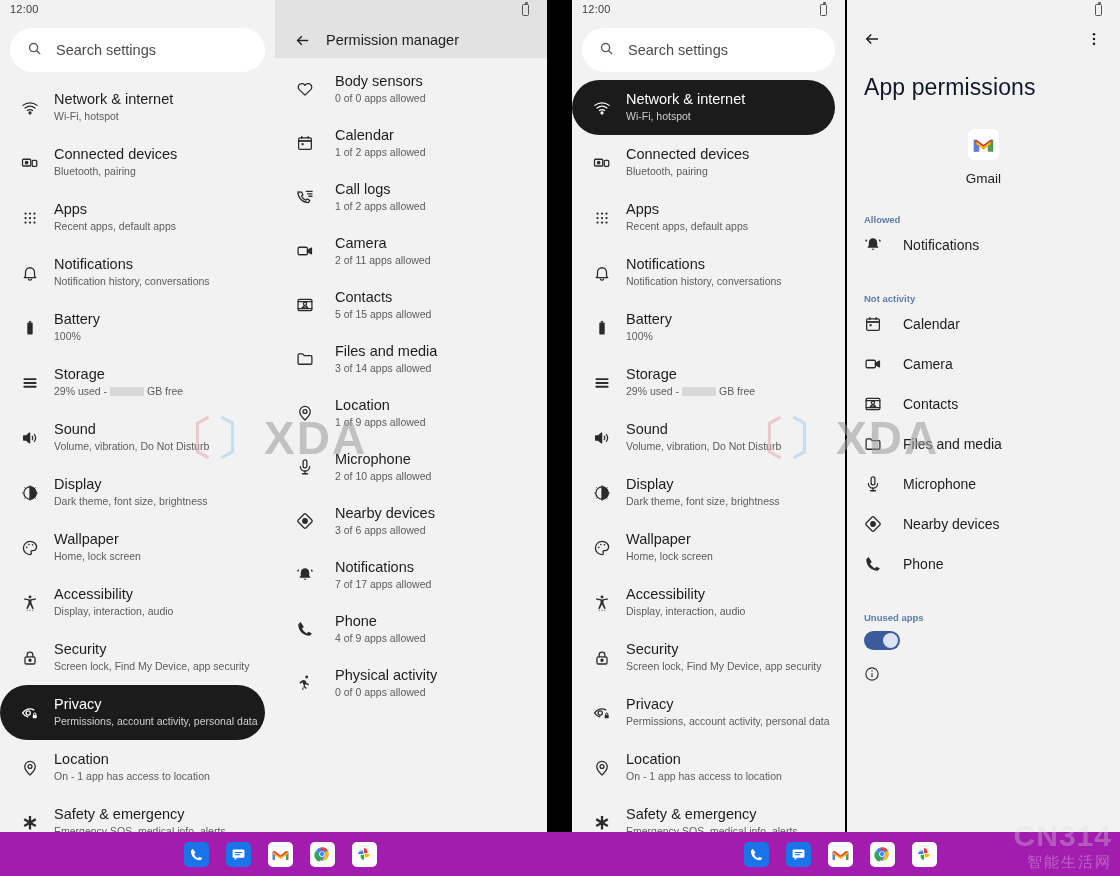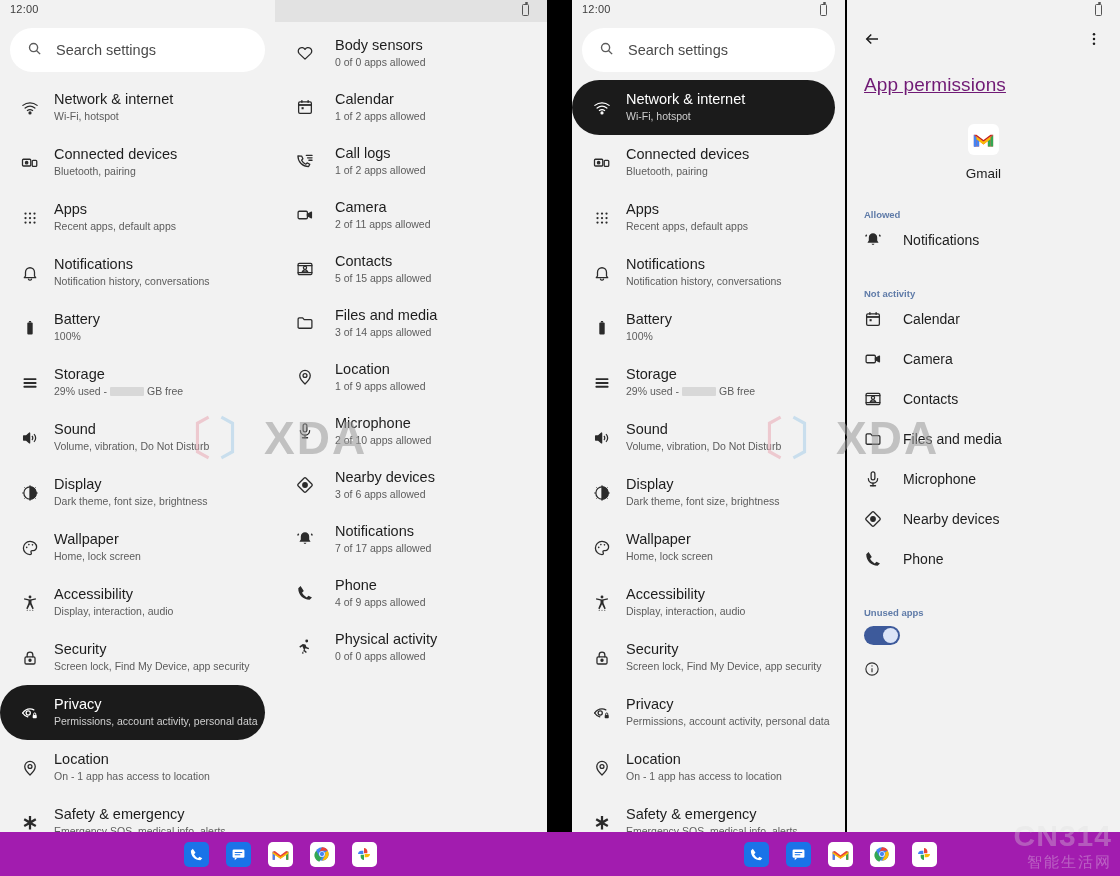--- a/index.html
+++ b/index.html
@@ -47,21 +47,21 @@
   .prow .ic { width:32px; min-width:32px; display:flex; align-items:center; justify-content:center; color:#2b2b2b; }
   .prow .tx { margin-left:14px; }
   .prow .t1 { font-size:14.5px; color:#1d1d1d; line-height:17px; }
   .prow .t2 { font-size:10.5px; color:#5c5c5c; line-height:15px; margin-top:1px; }
 
   
   .apbar { height:22px; position:relative; }
   .aphead { height:34px; display:flex; align-items:center; justify-content:space-between;
     padding:0 18px 0 16px; }
   .aphead .bk, .aphead .mn { color:#1d1d1d; display:flex; align-items:center; }
-  .aptitle { font-size:19px; color:#701a75; padding:18px 0 0 17px; letter-spacing:.1px;text-decoration:underline; }
+  .aptitle { font-size:23px; color:#0f172a; padding:18px 0 0 17px; letter-spacing:.1px; }
   .appblock { margin-top:28px; display:flex; flex-direction:column; align-items:center; }
   .appicon { width:31px; height:31px; background:#fff; border-radius:6px;
      display:flex; align-items:center; justify-content:center; }
   .appname { margin-top:11px; font-size:13.5px; color:#1d1d1d; }
   .sectlabel { font-size:9.5px; color:#5f7ba8; padding:0 0 0 17px; margin-top:28px; font-weight:bold; }
   .perm { display:flex; align-items:center; height:40px; padding-left:17px; }
   .perm .ic { width:26px; min-width:26px; display:flex; align-items:center; color:#2b2b2b; }
   .perm .lb { font-size:14px; color:#1d1d1d; margin-left:13px; }
   .unusedrow { display:flex; align-items:center; justify-content:space-between;
      padding:8px 14px 0 17px; }
@@ -315,20 +315,29 @@
             <span class="t2" style="display:block">Emergency SOS, medical info, alerts</span>
           </span>
         </div>
       </div>
   </div>
 
   <div class="panel" id="panel2">
     <div class="pmbar statusbar">
       <div class="statusbatt"></div>
     </div>
+    <div class="pmhead">
+      <span class="bk">
+        <svg width="17" height="17" viewBox="0 0 24 24" fill="none" stroke="#222" stroke-width="2">
+          <line x1="20" y1="12" x2="5" y2="12"></line>
+            <polyline points="11,6 5,12 11,18"></polyline>
+          </svg>
+      </span>
+      <span class="ti">Permission manager</span>
+    </div>
     <div id="p2list" style="margin-top:4px">
         <div class="prow">
           <span class="ic">
             <svg width="18" height="18" viewBox="0 0 24 24" fill="none" stroke="currentColor" stroke-width="1.7" stroke-linecap="round" stroke-linejoin="round">
               <path d="M12 20.2 4.3 12.8a4.8 4.8 0 1 1 7.7-5.6 4.8 4.8 0 1 1 7.7 5.6z"></path>
             </svg>
           </span>
           <span class="tx">
             <span class="t1" style="display:block">Body sensors</span>
             <span class="t2" style="display:block">0 of 0 apps allowed</span>

